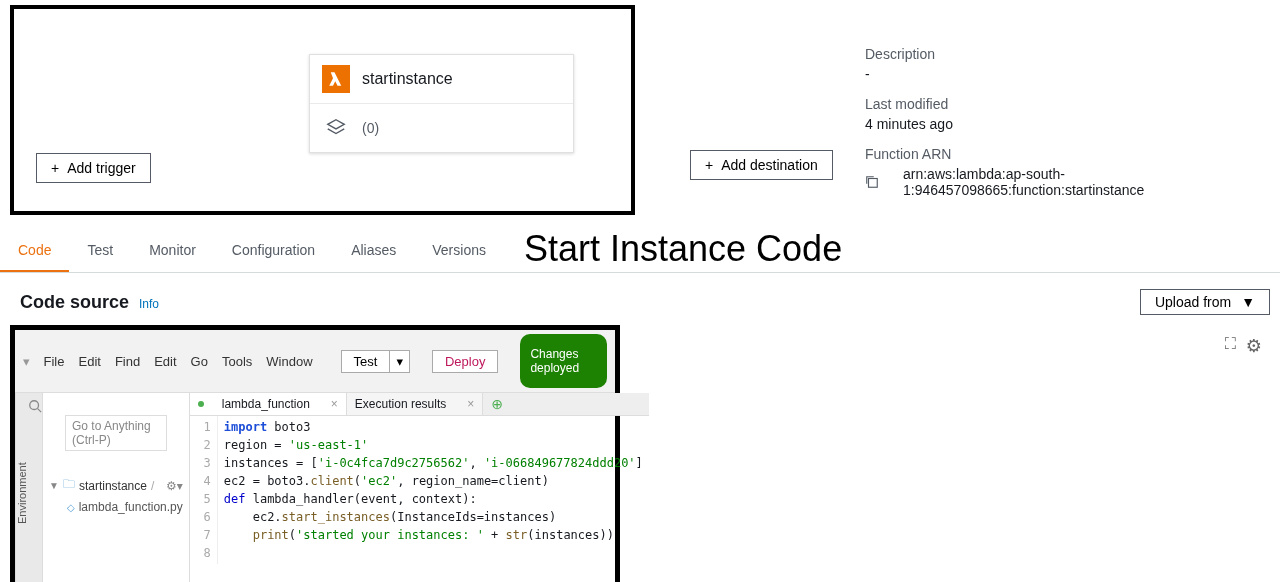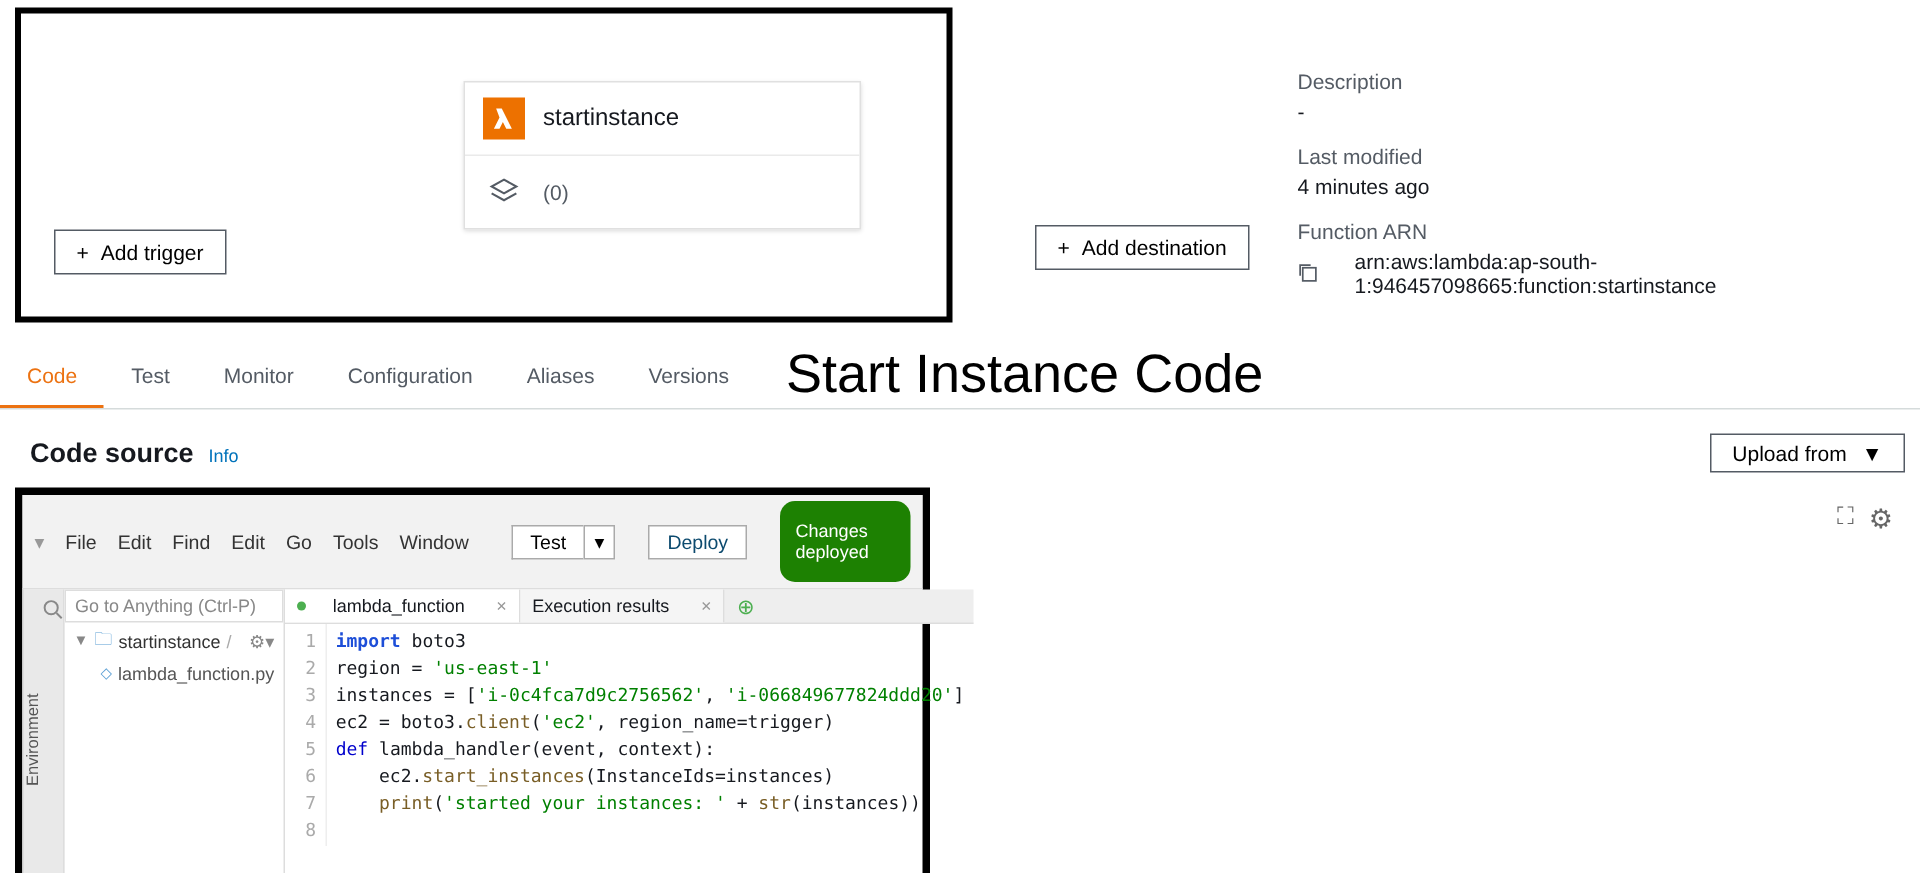--- a/index.html
+++ b/index.html
@@ -38,28 +38,28 @@
     .upload-btn { border: 1px solid #545b64; background:#fff; padding: 4px 14px; cursor:pointer; display:flex; align-items:center; gap:10px; font-size:14px;}
 
     .ide-box { border: 5px solid #000; width: 610px; min-height: 255px; background: #fff; }
     .menubar { background: #f2f2f2; border-bottom:1px solid #ddd; display:flex; align-items:center; padding: 4px 8px; gap: 14px; font-size: 13px; color:#333; }
     .menubar .menu-item { cursor:pointer; }
     .menubar .spacer { flex:1; }
     .btn { border: 1px solid #aaa; background:#fff; padding: 3px 12px; font-size:13px; cursor:pointer; }
     .btn.test { border-right: none; }
     .btn.caret { padding: 3px 6px; }
     .btn-group { display:flex; }
-    .btn.deploy { color:#0c4a6e; margin-left:8px;}
+    .btn.deploy { color:#be185d; margin-left:8px;}
     .pill { background:#1d8102; color:#fff; border-radius: 10px; padding: 13px 10px; font-size:12px; margin-left:8px;}
     
     .ide-body { display:flex; height: 200px;}
     .env-bar { width: 20px; background:#e9e9e9; border-right:1px solid #ddd; writing-mode: vertical-rl; transform: rotate(180deg); font-size:11px; color:#555; text-align:center; padding:6px 0; cursor:pointer;}
     .search-bar { width: 18px; background:#e9e9e9; border-right:1px solid #ddd; display:flex; align-items:flex-start; justify-content:center; padding-top:6px; color:#888;}
     .file-tree { width: 175px; border-right:1px solid #ddd; }
-    .goto { border: 1px solid #ddd; margin:0; padding:3px 6px; font-size:12px; color:#888; background:#fff;}
+    .goto { border: 1px solid #ddd; margin:22px; padding:3px 6px; font-size:12px; color:#888; background:#fff;}
     .tree-row { display:flex; align-items:center; padding: 2px 6px; font-size:12px; color:#333; gap:4px;}
     .tree-row.folder { justify-content: space-between;}
     .folder-left { display:flex; align-items:center; gap:4px;}
     .gear-sm { color:#888; font-size:12px;}
     .tree-row.file { padding-left: 24px; color:#555;}
     .folder-icon { color:#5a9fd4; }
     .file-icon { color:#5a9fd4; font-size:10px;}
     
     .editor { flex:1; display:flex; flex-direction:column; }
     .tabbar { display:flex; align-items:center; background:#eee; border-bottom:1px solid #ddd; font-size:12px; }
@@ -209,21 +209,21 @@
             <span>Execution results</span>
             <span class="x">×</span>
           </div>
           <span class="plus-tab">⊕</span>
         </div>
         <div class="code-area">
           <div class="gutter">1<br>2<br>3<br>4<br>5<br>6<br>7<br>8</div>
           <div class="codelines"><span class="kw">import</span><span> boto3</span>
 <span>region = </span><span class="str">'us-east-1'</span>
 <span>instances = [</span><span class="str">'i-0c4fca7d9c2756562'</span><span>, </span><span class="str">'i-066849677824ddd20'</span><span>]</span>
-<span>ec2 = boto3.</span><span class="fn">client</span><span>(</span><span class="str">'ec2'</span><span>, region_name=trigger)</span>
+<span>ec2 = boto3.</span><span class="fn">client</span><span>(</span><span class="str">'ec2'</span><span>, region_name=client)</span>
 <span class="line-hl"></span><span class="def">def</span><span> lambda_handler(event, context):</span>
 <span>    ec2.</span><span class="fn">start_instances</span><span>(InstanceIds=instances)</span>
 <span>    </span><span class="fn">print</span><span>(</span><span class="str">'started your instances: '</span><span> + </span><span class="fn">str</span><span>(instances))</span></div>
         </div>
       </div>
     </div>
   </div>
   <div class="top-right-icons">
     <span style="font-size:16px;">⛶</span>
     <span style="font-size:18px;">⚙</span>

